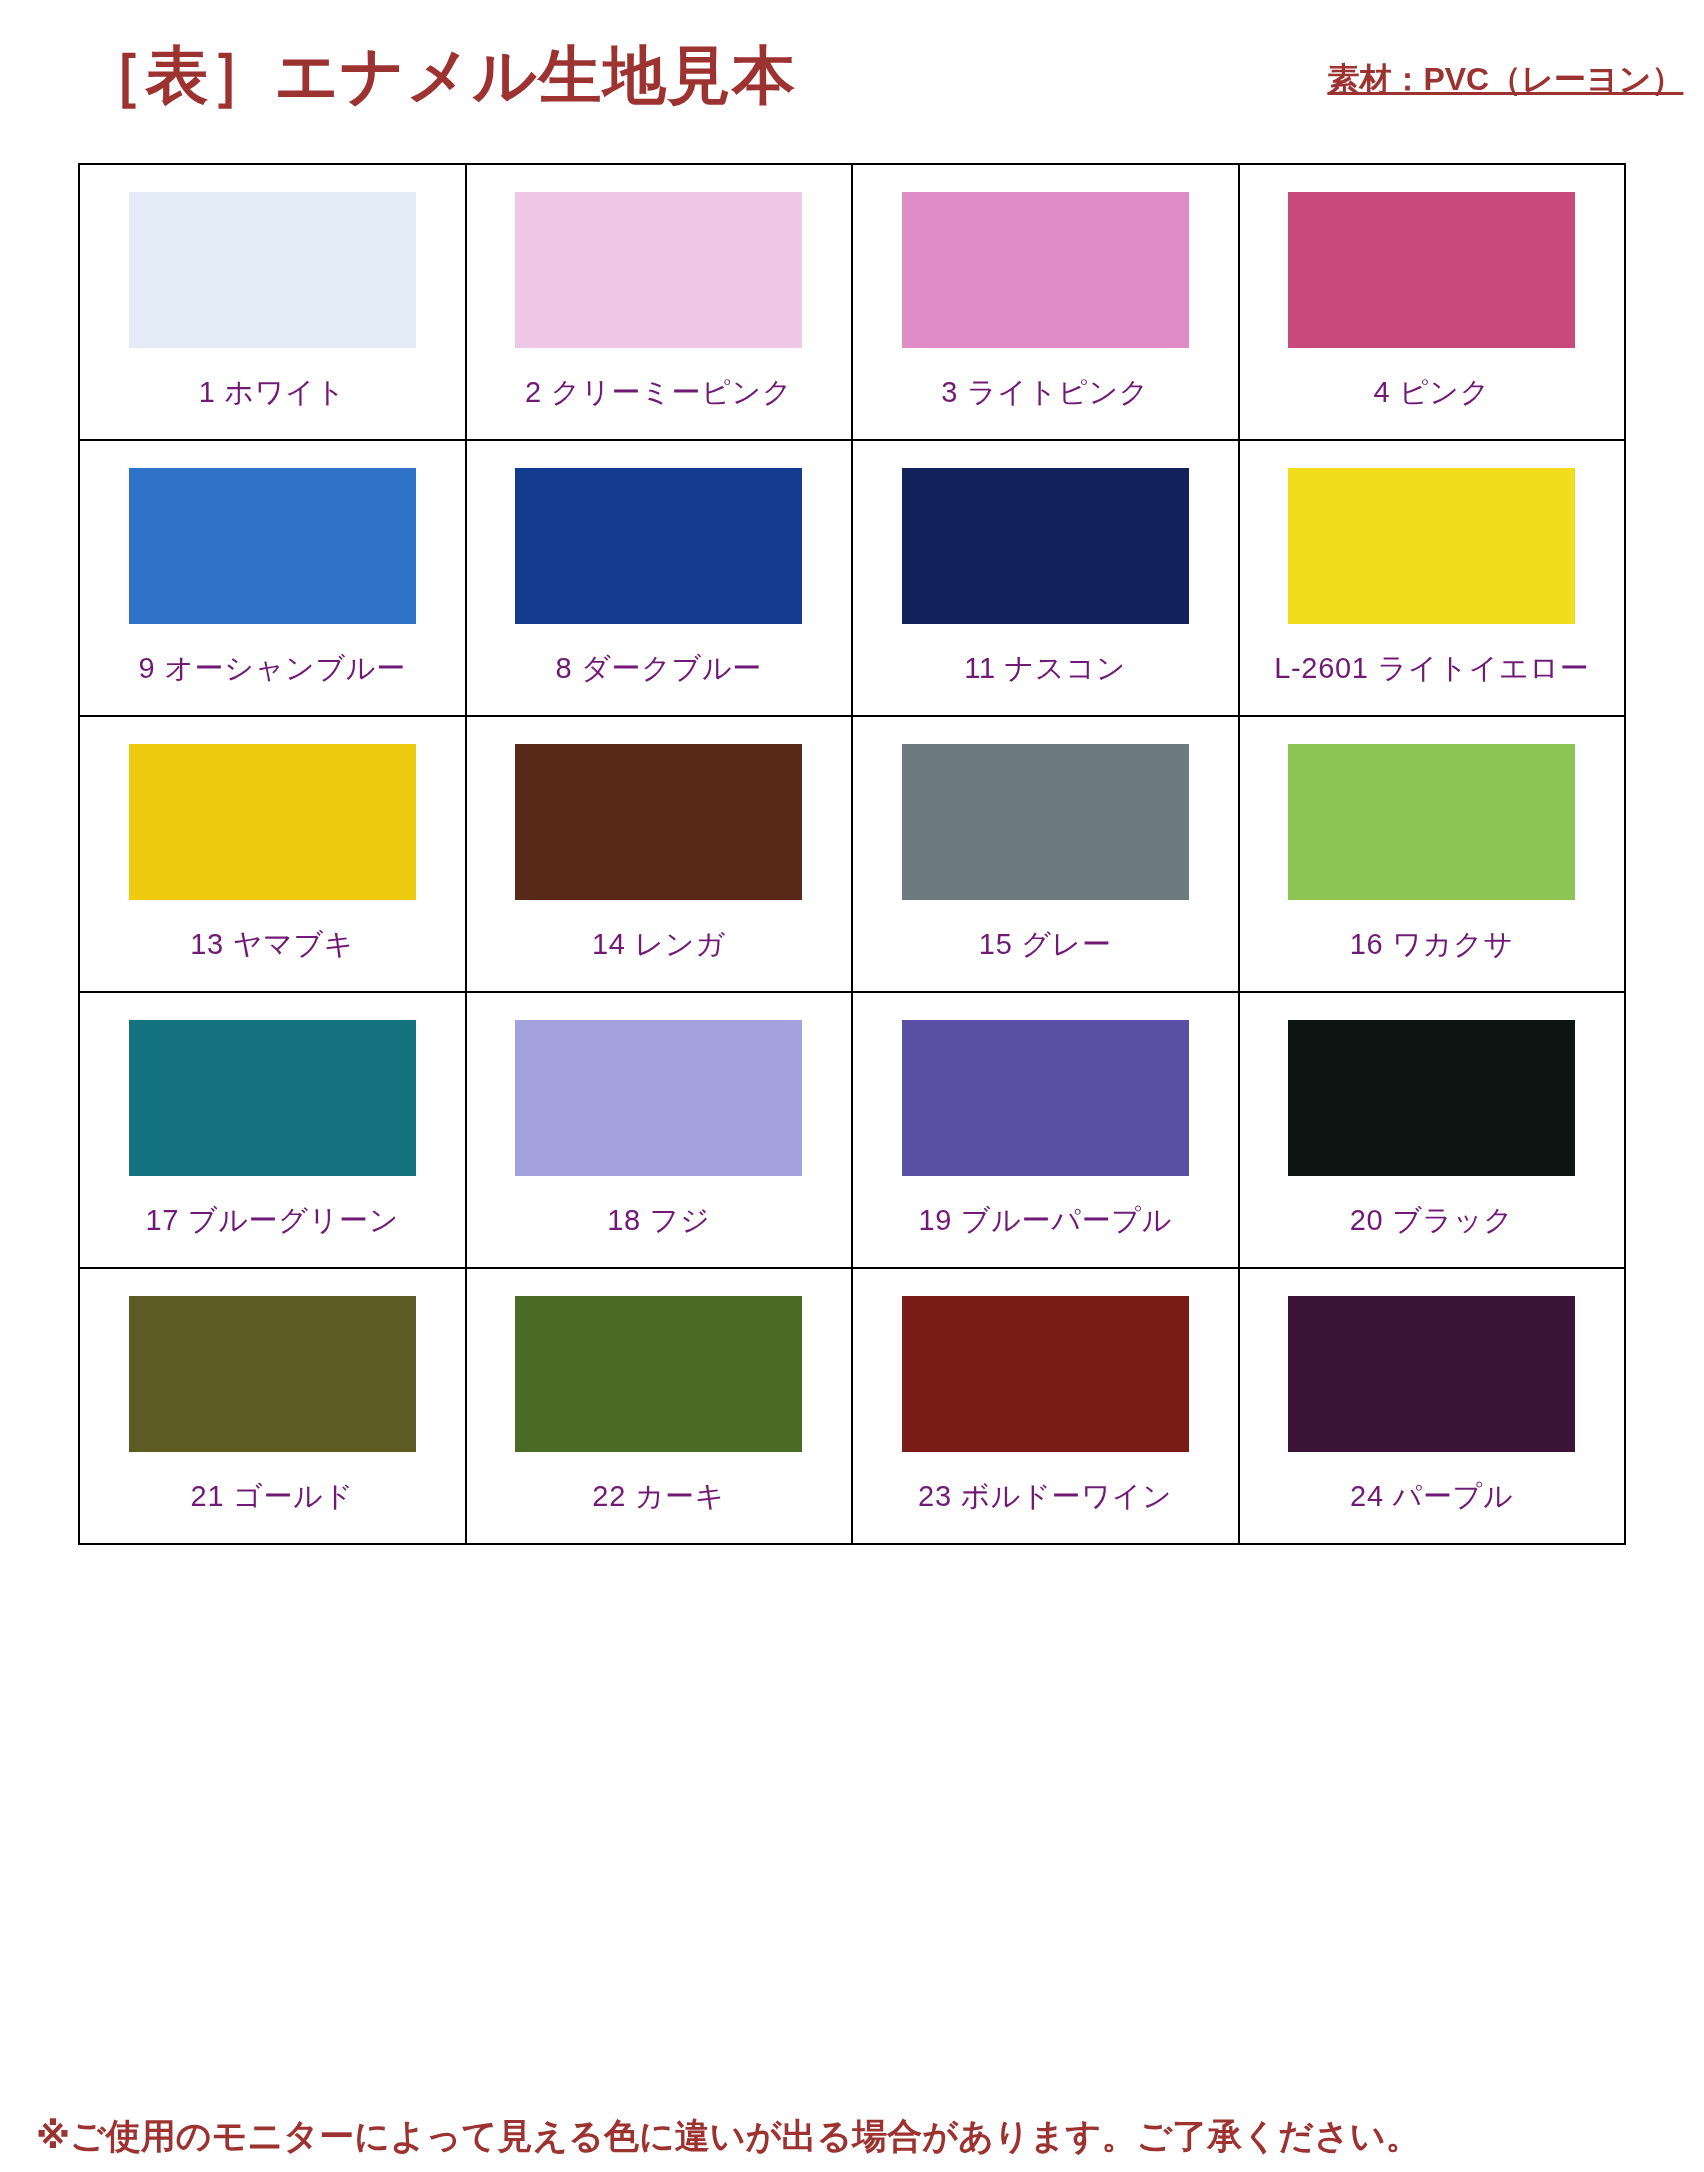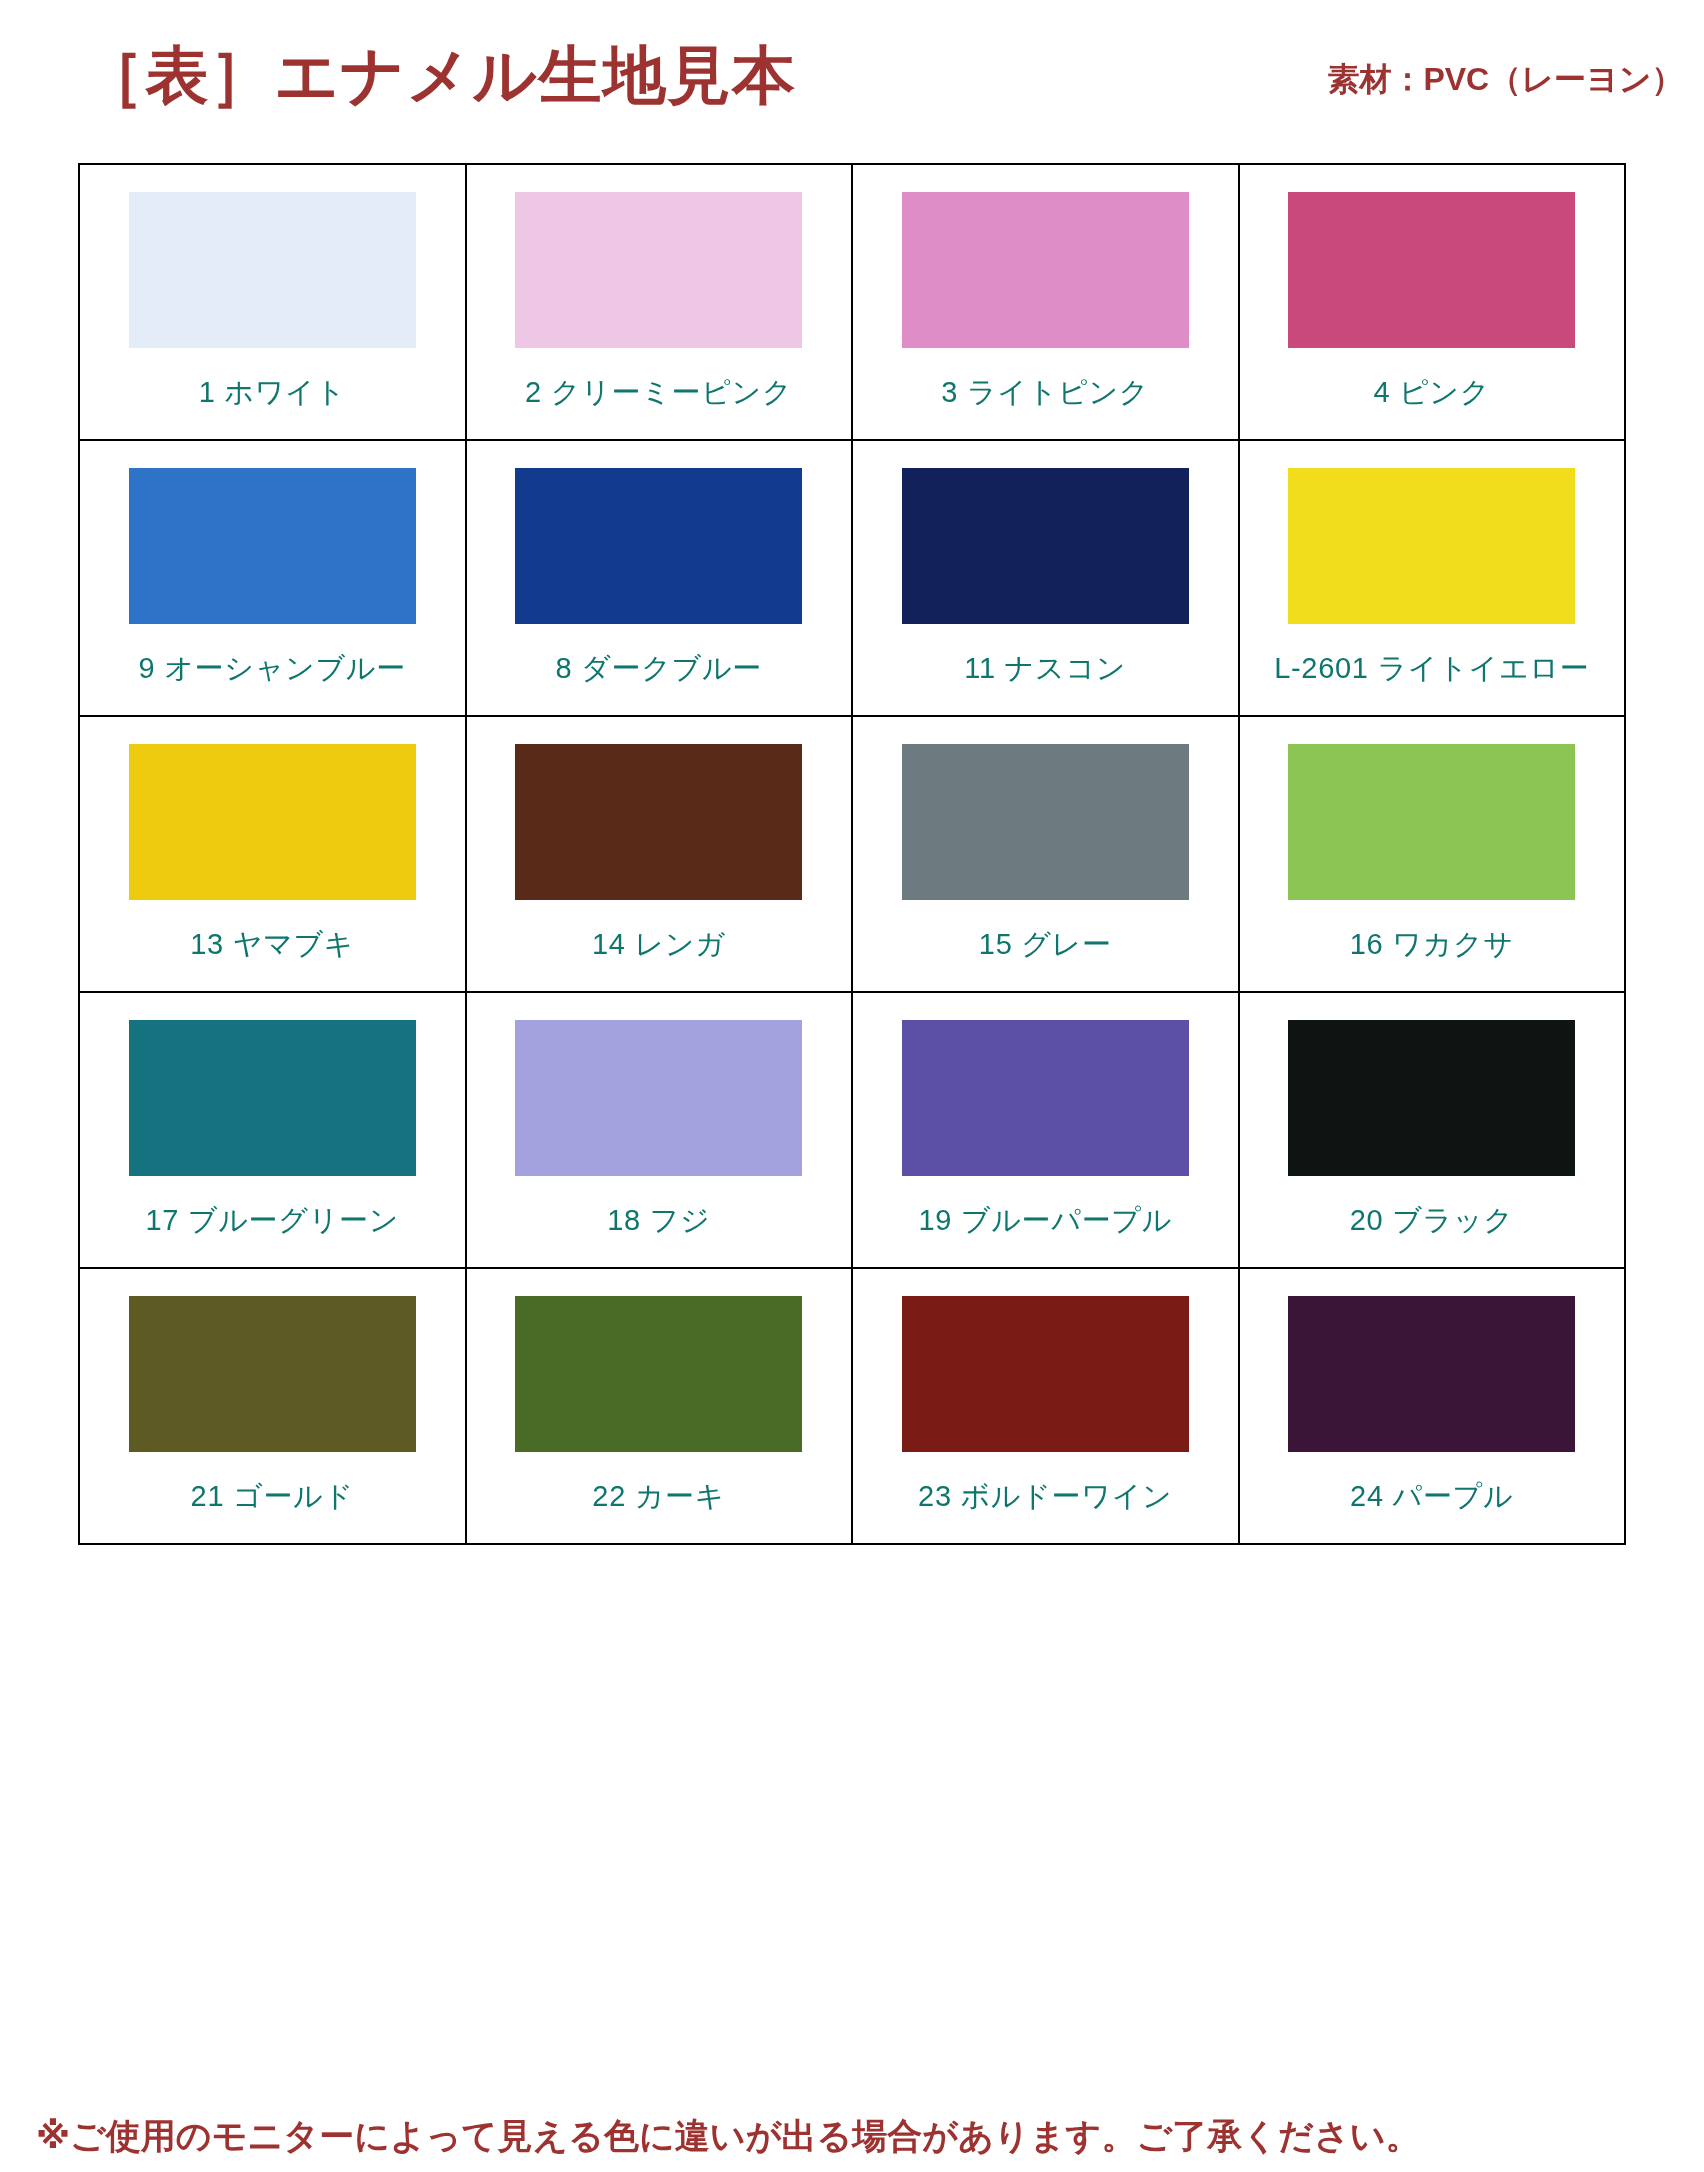--- a/index.html
+++ b/index.html
@@ -47,20 +47,21 @@
     margin-top: 4.4px;
   }
   .material {
     color: #9d3330;
     font-size: 32px;
     font-weight: 700;
     letter-spacing: 0px;
     white-space: nowrap;
     margin-top: 13.2px;
     padding-right: 7.4px;
+    text-decoration: underline;
   }
 
   
   .swatch-table {
     position: absolute;
     left: 78px;
     top: 163px;
     width: 1548px;
     border-collapse: collapse;
     table-layout: fixed;
@@ -85,21 +86,21 @@
   }
   .swatch {
     width: 287px;
     height: 156px;
     flex: 0 0 auto;
   }
   .swatch-label {
     margin-top: auto;
     margin-bottom: 26.5px;
     font-size: 29px;
-    color: #0f766e;
+    color: #701a75;
     letter-spacing: 0.7px;
     white-space: nowrap;
     font-weight: 400;
     text-align: center;
   }
   td.empty .cell-inner { padding-top: 0; }
 
   
   .footnote {
     position: absolute;

